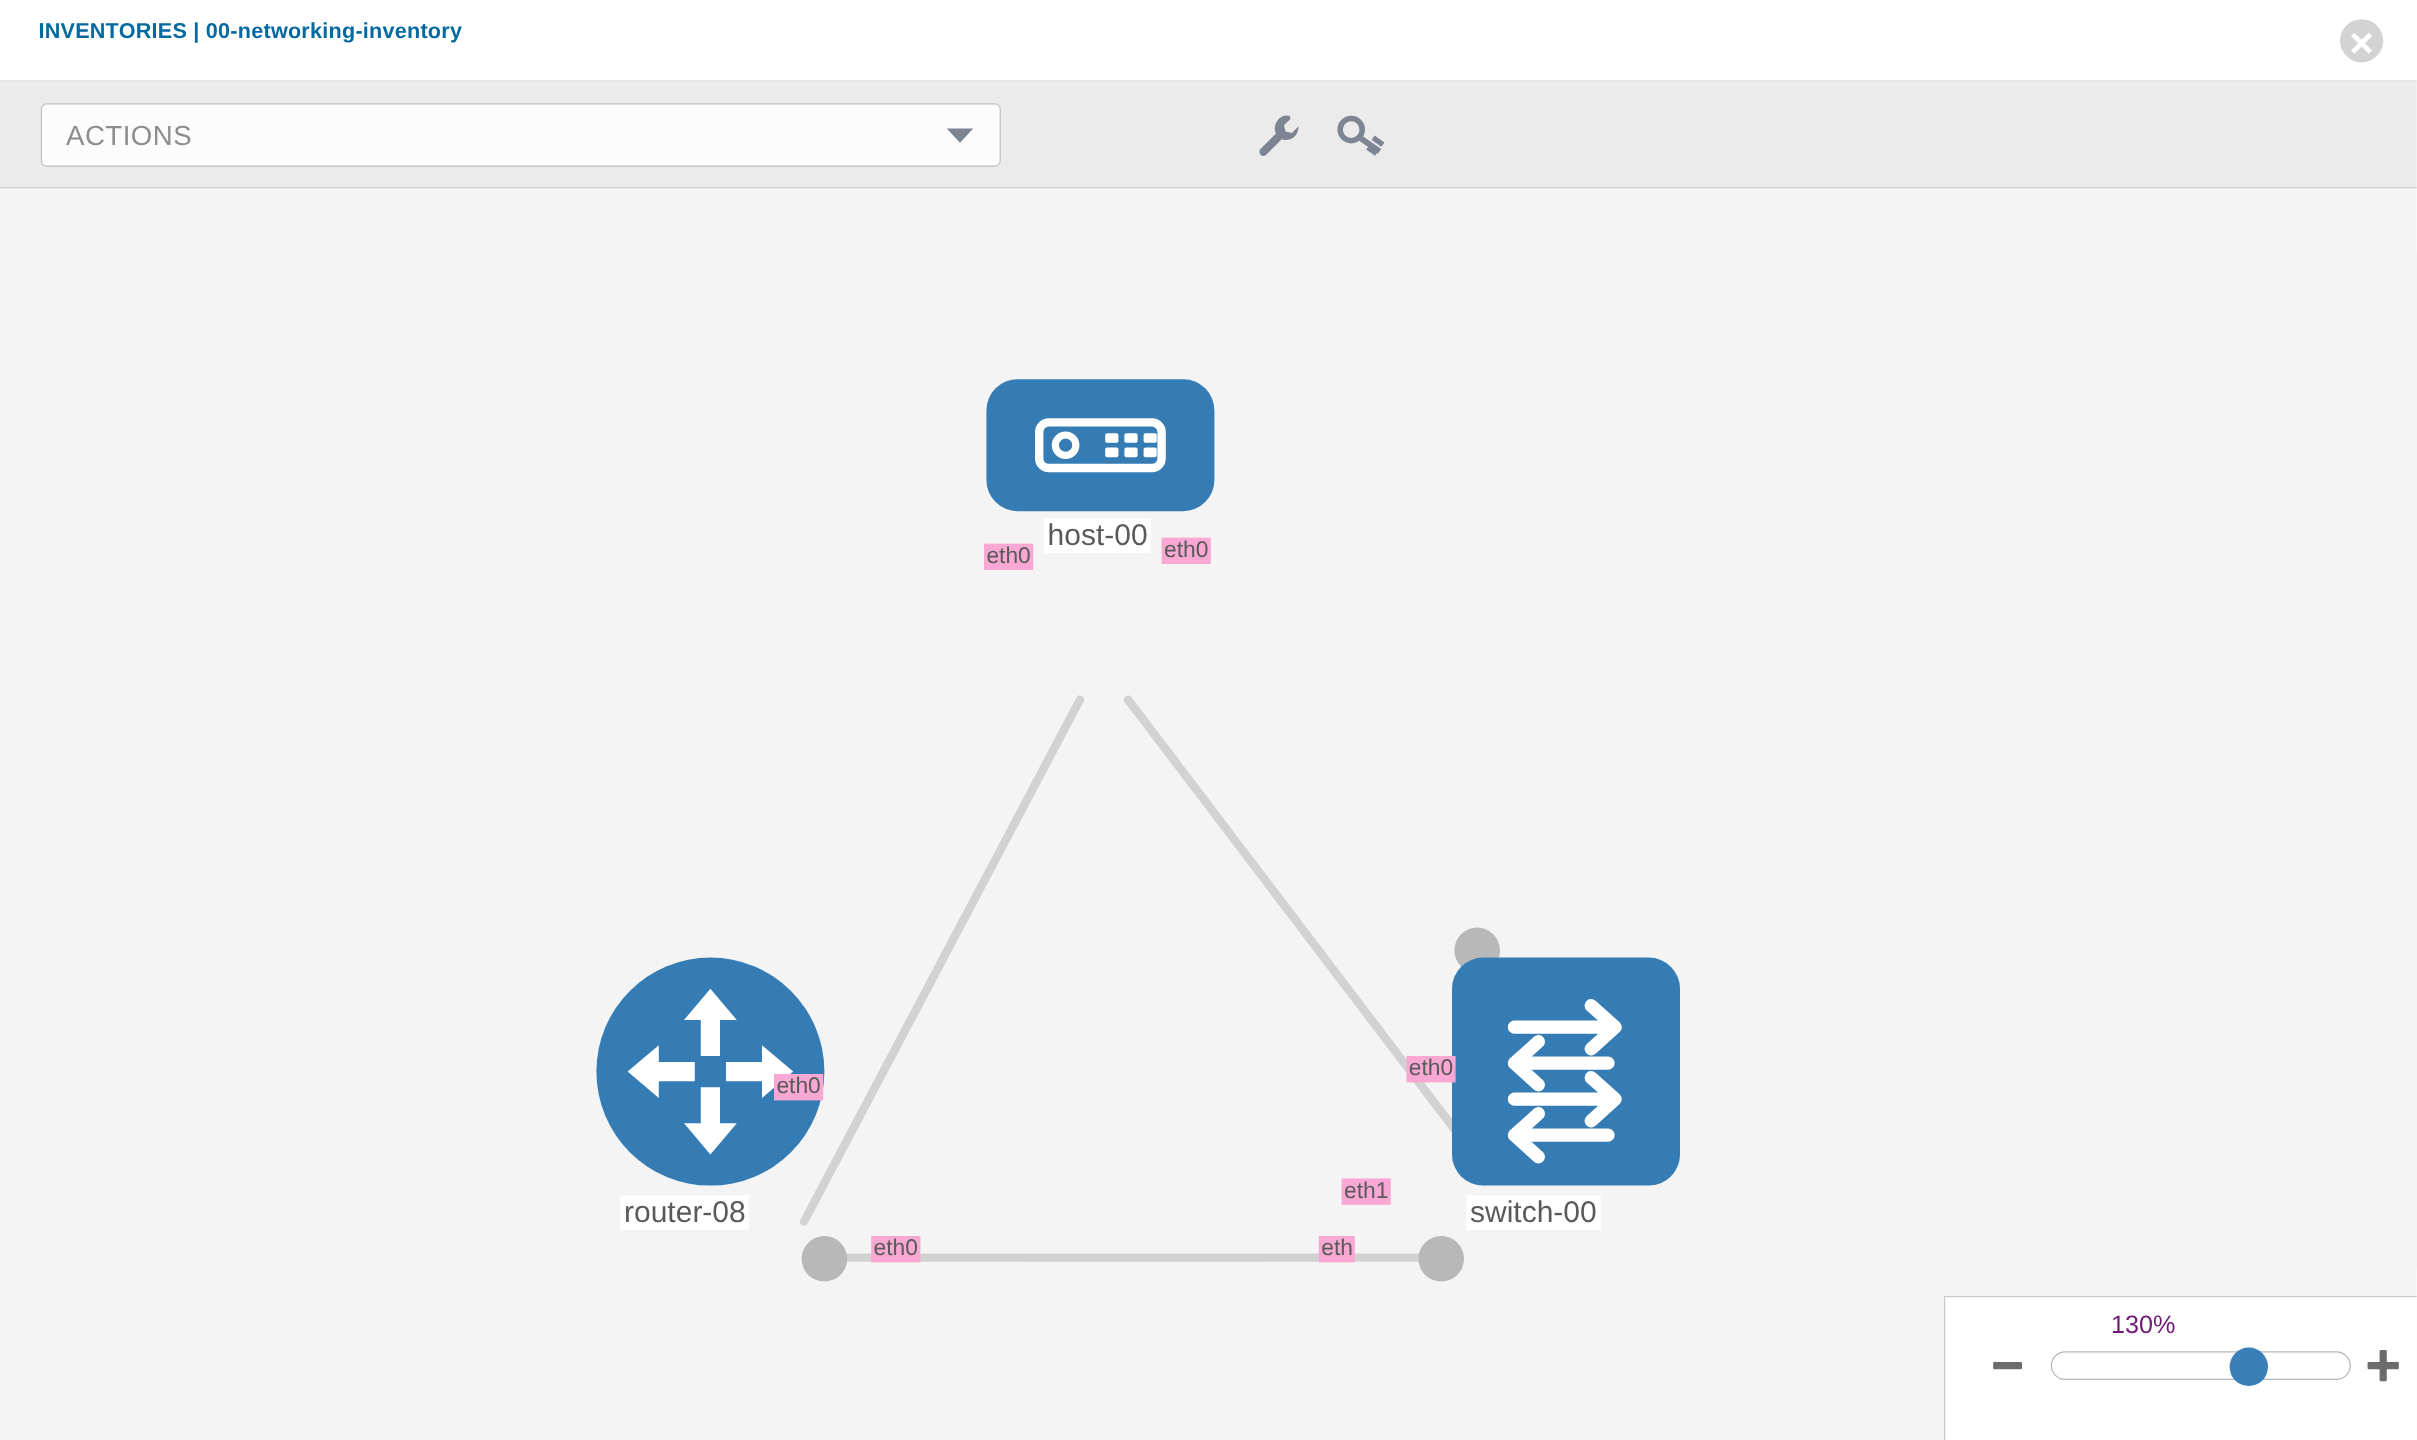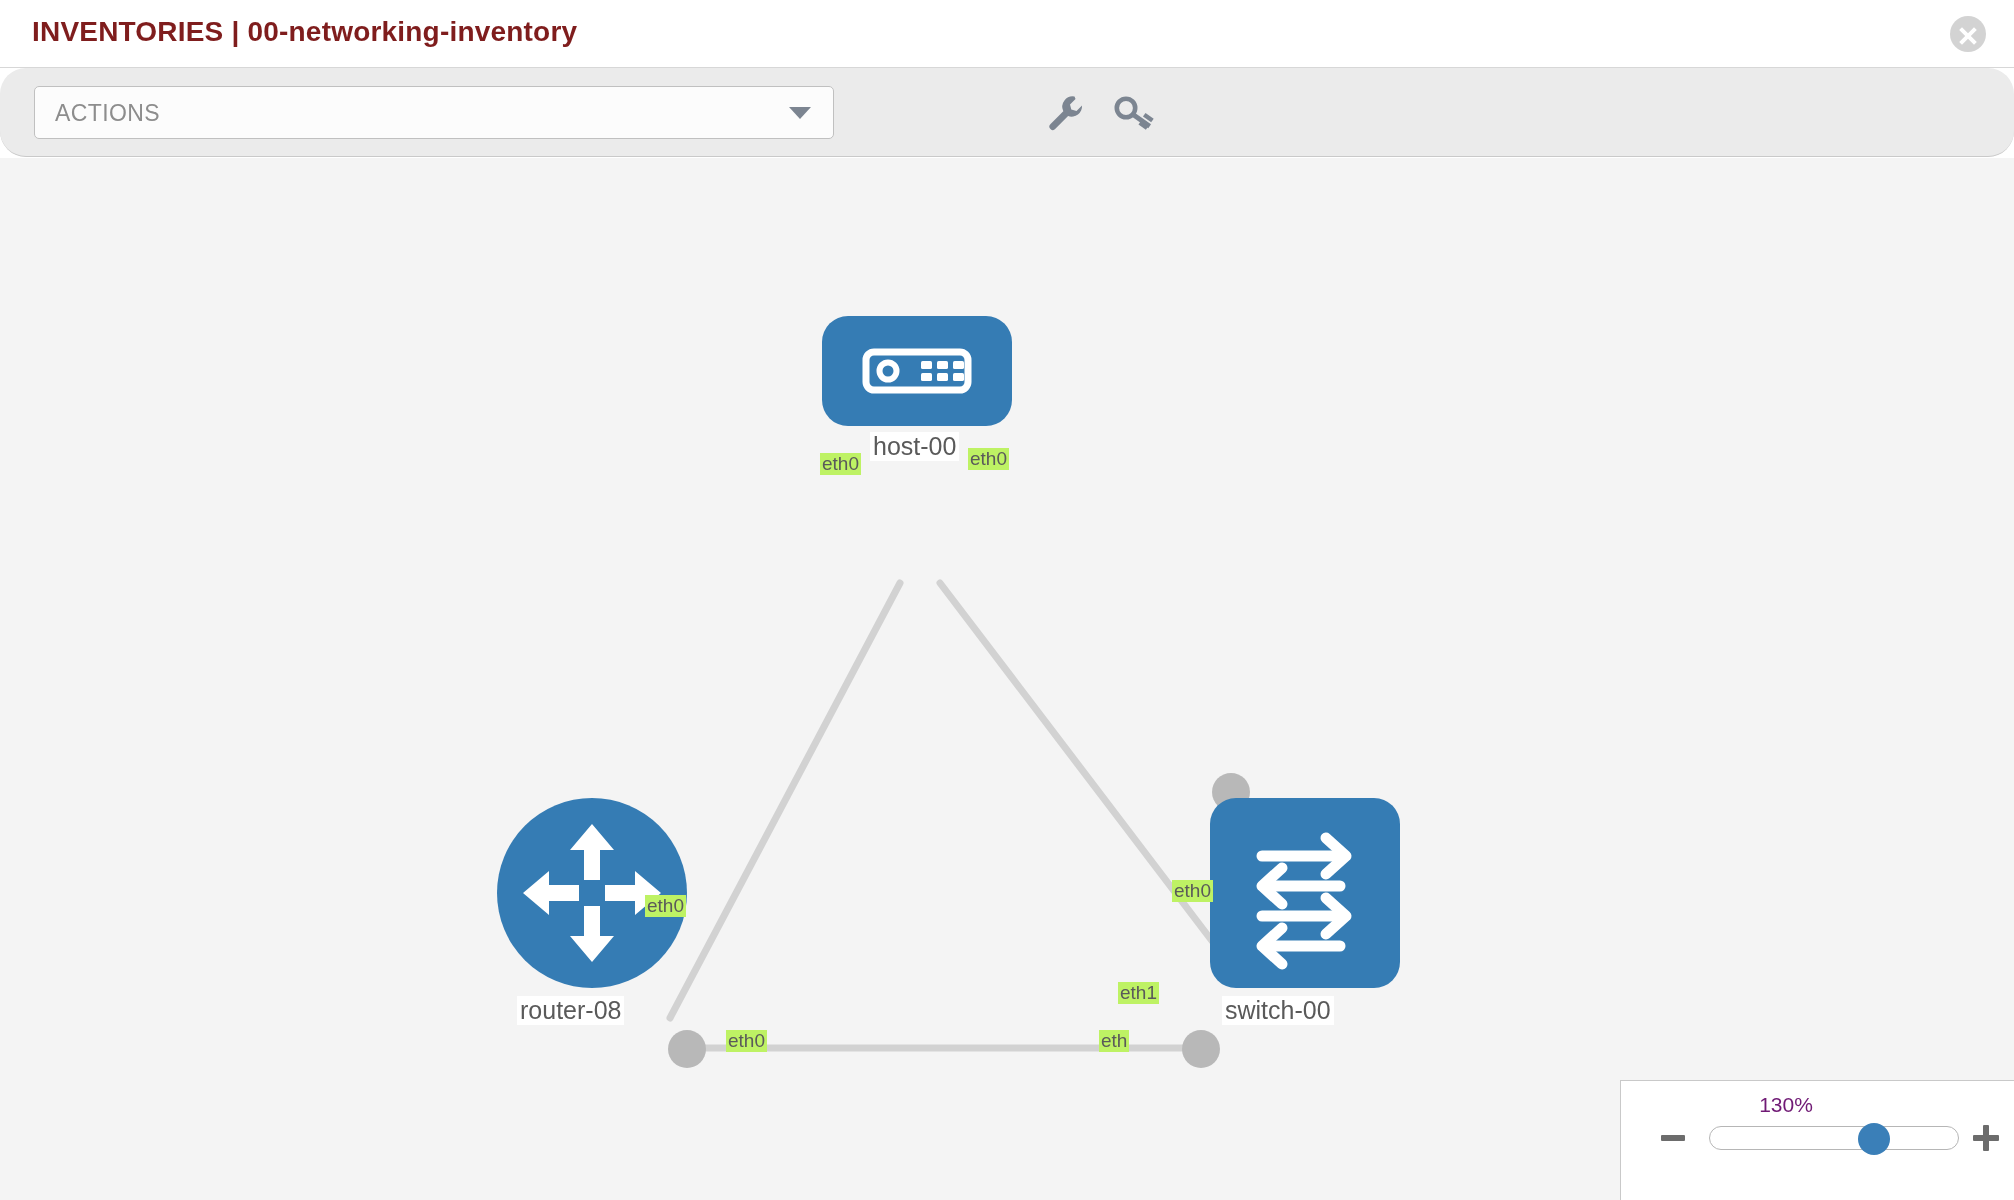--- a/index.html
+++ b/index.html
@@ -22,44 +22,43 @@
   #header {
     position: absolute;
     left: 0; top: 0;
     width: 2014px; height: 68px;
     background: #ffffff;
     border-bottom: 1px solid #d7d7d7;
   }
   #page-title {
     position: absolute;
     left: 32px; top: 16px;
-    font-size: 28px;
+    font-size: 18px;
     font-weight: bold;
-    color: #7f1d1d;
+    color: #0369a1;
     letter-spacing: 0.2px;
     white-space: nowrap;
   }
   #close-button {
     position: absolute;
     right: 28px; top: 16px;
     width: 36px; height: 36px;
     border-radius: 50%;
     background: #d3d3d3;
     cursor: pointer;
   }
   #close-button svg { display: block; }
 
   
   #toolbar {
     position: absolute;
     left: 0; top: 68px;
     width: 2014px; height: 89px;
     background: #ebebeb;
     border-bottom: 1px solid #c9c9c9;
-    border-radius: 26px;
   }
   .select-box {
     position: absolute;
     background: #fcfcfc;
     border: 1px solid #c0c0c0;
     border-radius: 5px;
     cursor: pointer;
   }
   #actions-select {
     left: 34px; top: 18px;
@@ -128,21 +127,21 @@
     color: #5a5a5a;
     background: #ffffff;
     white-space: nowrap;
     padding: 0 3px;
     text-align: center;
   }
   .iface-label {
     position: absolute;
     font-size: 19px;
     color: #5a5a5a;
-    background: #bef264;
+    background: #f9a8d4;
     white-space: nowrap;
     padding: 0 2px;
   }
   .connector {
     position: absolute;
     width: 38px; height: 38px;
     border-radius: 50%;
     background: #b8b8b8;
   }
 

